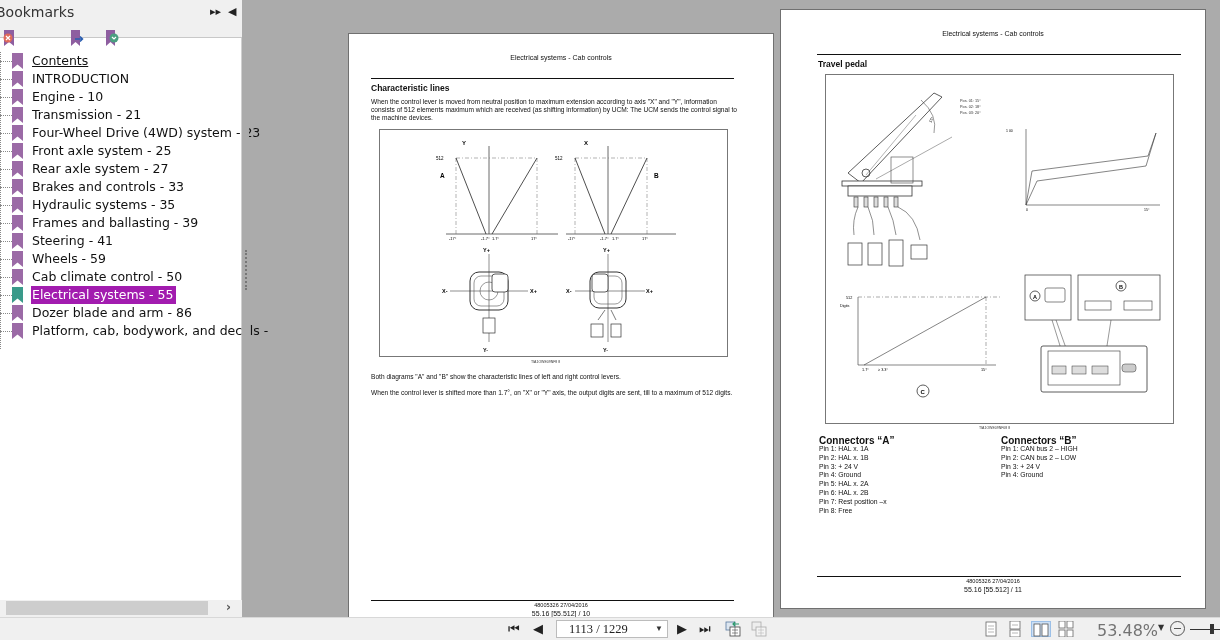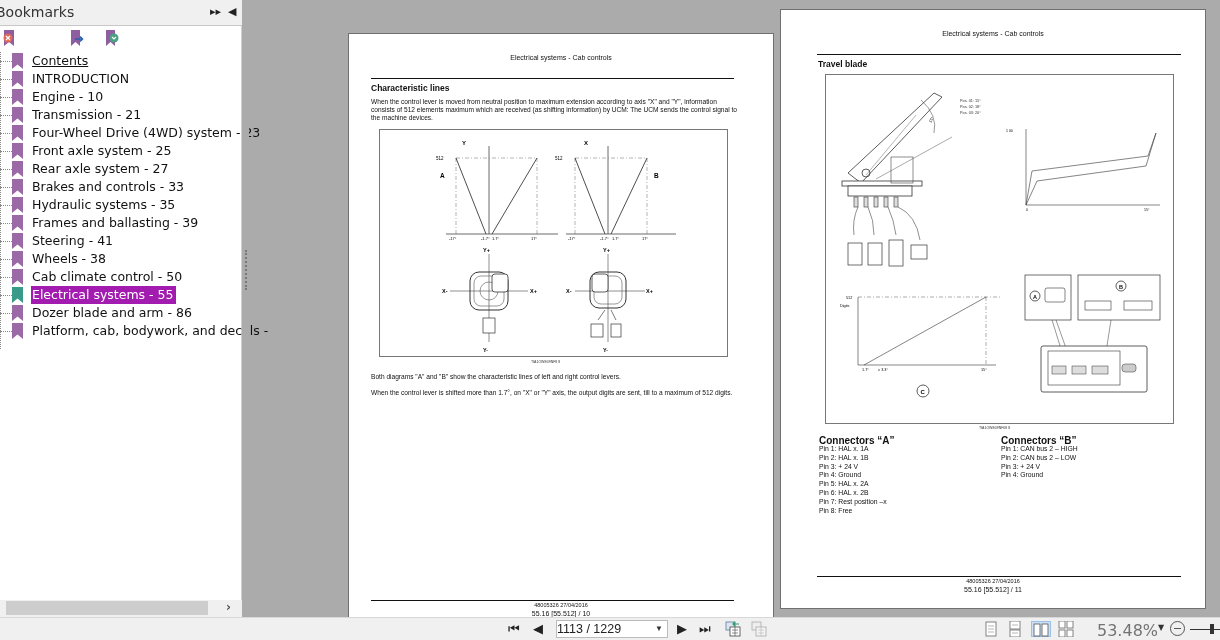--- a/index.html
+++ b/index.html
@@ -1,21 +1,21 @@
 <!DOCTYPE html>
 <html><head>
 <meta charset="utf-8">
 <style>
   * { box-sizing: border-box; margin: 0; padding: 0; }
   html, body { width: 1220px; height: 640px; overflow: hidden; background: #ababab; font-family: "DejaVu Sans", sans-serif; }
   #app { position: relative; width: 1220px; height: 640px; }
 
   
   #sidebar { position: absolute; left: 0; top: 0; width: 242px; height: 617px; background: #ffffff; border-right: 1px solid #d0d0d0; }
-  #sb-header { position: absolute; left: 0; top: 0; width: 242px; height: 26px; background: #f0f0f0; border-bottom: 1px solid #c8c8c8; }
+  #sb-header { position: absolute; left: 0; top: 0; width: 242px; height: 38px; background: #f0f0f0; border-bottom: 1px solid #c8c8c8; }
   #sb-title { position: absolute; left: -4px; top: 4px; font-size: 14px; color: #333; }
   .sb-hbtn { position: absolute; top: 5px; font-size: 11px; color: #222; cursor: pointer; }
   #sb-tools { position: absolute; left: 0; top: 28px; height: 22px; width: 242px; }
   .bm-tool { position: absolute; top: 2px; width: 14px; height: 18px; cursor: pointer; }
 
   #tree { position: absolute; left: 0; top: 52px; width: 200px; }
   .tree-item { position: relative; height: 18px; display: flex; align-items: center; cursor: pointer; }
   .tree-dots { position: absolute; left: 0; top: 9px; width: 12px; border-top: 1px dotted #888; }
   .tree-vline { position: absolute; left: 0; top: 52px; height: 297px; border-left: 1px dotted #888; }
   .bm-icon { position: absolute; left: 12px; top: 1px; width: 11px; height: 16px; }
@@ -43,21 +43,21 @@
   .fig-box { position: absolute; border: 1px solid #777; background: #fff; }
   .fig-code { position: absolute; font-family: "Liberation Sans", sans-serif; font-size: 3.5px; color: #333; }
 
   .conn-col { position: absolute; font-family: "Liberation Sans", sans-serif; color: #111; }
   .conn-title { font-weight: bold; font-size: 10px; line-height: 9px; }
   .conn-pin { font-size: 6.8px; line-height: 8.8px; }
 
   
   #bottombar { position: absolute; left: 0; top: 617px; width: 1220px; height: 23px; background: #f0f0f0; border-top: 1px solid #d8d8d8; }
   .nav-btn { position: absolute; top: 4px; font-size: 13px; color: #222; cursor: pointer; line-height: 14px; }
-  #page-select { position: absolute; left: 556px; top: 2px; width: 112px; height: 18px; background: #fff; border: 1px solid #bcbcbc; font-family: Liberation Sans, sans-serif; font-size: 12.5px; line-height: 16px; padding-left: 0; color: #222; }
+  #page-select { position: absolute; left: 556px; top: 2px; width: 112px; height: 18px; background: #fff; border: 1px solid #bcbcbc; font-family: Liberation Serif, serif; font-size: 12.5px; line-height: 16px; padding-left: 12px; color: #222; }
   #page-select-arrow { position: absolute; right: 4px; top: 0; font-size: 8px; color: #333; }
   .tb-icon { position: absolute; top: 3px; width: 16px; height: 16px; cursor: pointer; }
   #zoom-value { position: absolute; left: 1097px; top: 3px; font-family: "DejaVu Sans", sans-serif; font-size: 16px; color: #737373; }
   #zoom-drop { position: absolute; left: 1158px; top: 5px; font-size: 8px; color: #333; cursor: pointer; }
   #zoom-out { position: absolute; left: 1170px; top: 3px; width: 15px; height: 15px; border: 1px solid #555; border-radius: 50%; cursor: pointer; }
   #zoom-out::after { content: ""; position: absolute; left: 3px; top: 6px; width: 7px; border-top: 1px solid #555; }
   #zoom-slider { position: absolute; left: 1190px; top: 11px; width: 30px; border-top: 1px solid #333; }
   #zoom-thumb { position: absolute; left: 1210px; top: 6px; width: 4px; height: 10px; background: #333; }
   .view-btn.active { background: #cde0f5; border: 1px solid #9cc0e8; }
 </style>
@@ -166,21 +166,21 @@
           <svg class="bm-icon" viewBox="0 0 11 16">
             <path d="M0 0h11v16l-5.5-4.5L0 16z" fill="#9b6aa6"></path>
           </svg>
           <span class="tree-label">Steering - 41</span>
         </div>
         <div class="tree-item">
           <span class="tree-dots"></span>
           <svg class="bm-icon" viewBox="0 0 11 16">
             <path d="M0 0h11v16l-5.5-4.5L0 16z" fill="#9b6aa6"></path>
           </svg>
-          <span class="tree-label">Wheels - 38</span>
+          <span class="tree-label">Wheels - 59</span>
         </div>
         <div class="tree-item">
           <span class="tree-dots"></span>
           <svg class="bm-icon" viewBox="0 0 11 16">
             <path d="M0 0h11v16l-5.5-4.5L0 16z" fill="#9b6aa6"></path>
           </svg>
           <span class="tree-label">Cab climate control - 50</span>
         </div>
         <div class="tree-item">
           <span class="tree-dots"></span>
@@ -286,21 +286,21 @@
     <div class="pg-para" style="top:355px;">When the control lever is shifted more than 1.7°, on "X" or "Y" axis, the output digits are sent, till to a maximum of 512 digits.</div>
 
     <div class="pg-rule" style="top:566px;"></div>
     <div class="pg-foot1">48005326 27/04/2016</div>
     <div class="pg-foot2">55.16 [55.512] / 10</div>
   </div>
 
   <div class="page" id="page-right">
     <div class="pg-header">Electrical systems - Cab controls</div>
     <div class="pg-rule" style="top:44px; left:36px; width:364px;"></div>
-    <div class="pg-title" style="top:49px; left:37px;">Travel blade</div>
+    <div class="pg-title" style="top:49px; left:37px;">Travel pedal</div>
 
     <div class="fig-box" style="left:44px; top:64px; width:349px; height:350px;">
       <svg width="349" height="350" viewBox="0 0 349 350" style="font-family:'Liberation Sans',sans-serif;">
 
         <polygon points="22,98 108,18 116,22 35,108" fill="#fff" stroke="#333" stroke-width="0.8"></polygon>
         <line x1="40" y1="100" x2="90" y2="40" stroke="#666" stroke-width="0.5"></line>
         <line x1="50" y1="104" x2="126" y2="62" stroke="#555" stroke-width="0.5"></line>
         <path d="M95 25 Q112 40 108 58" fill="none" stroke="#333" stroke-width="0.5"></path>
         <text x="105" y="48" font-size="4" transform="rotate(-60 105 48)">15°</text>
         <circle cx="40" cy="98" r="4" fill="none" stroke="#333" stroke-width="0.8"></circle>

